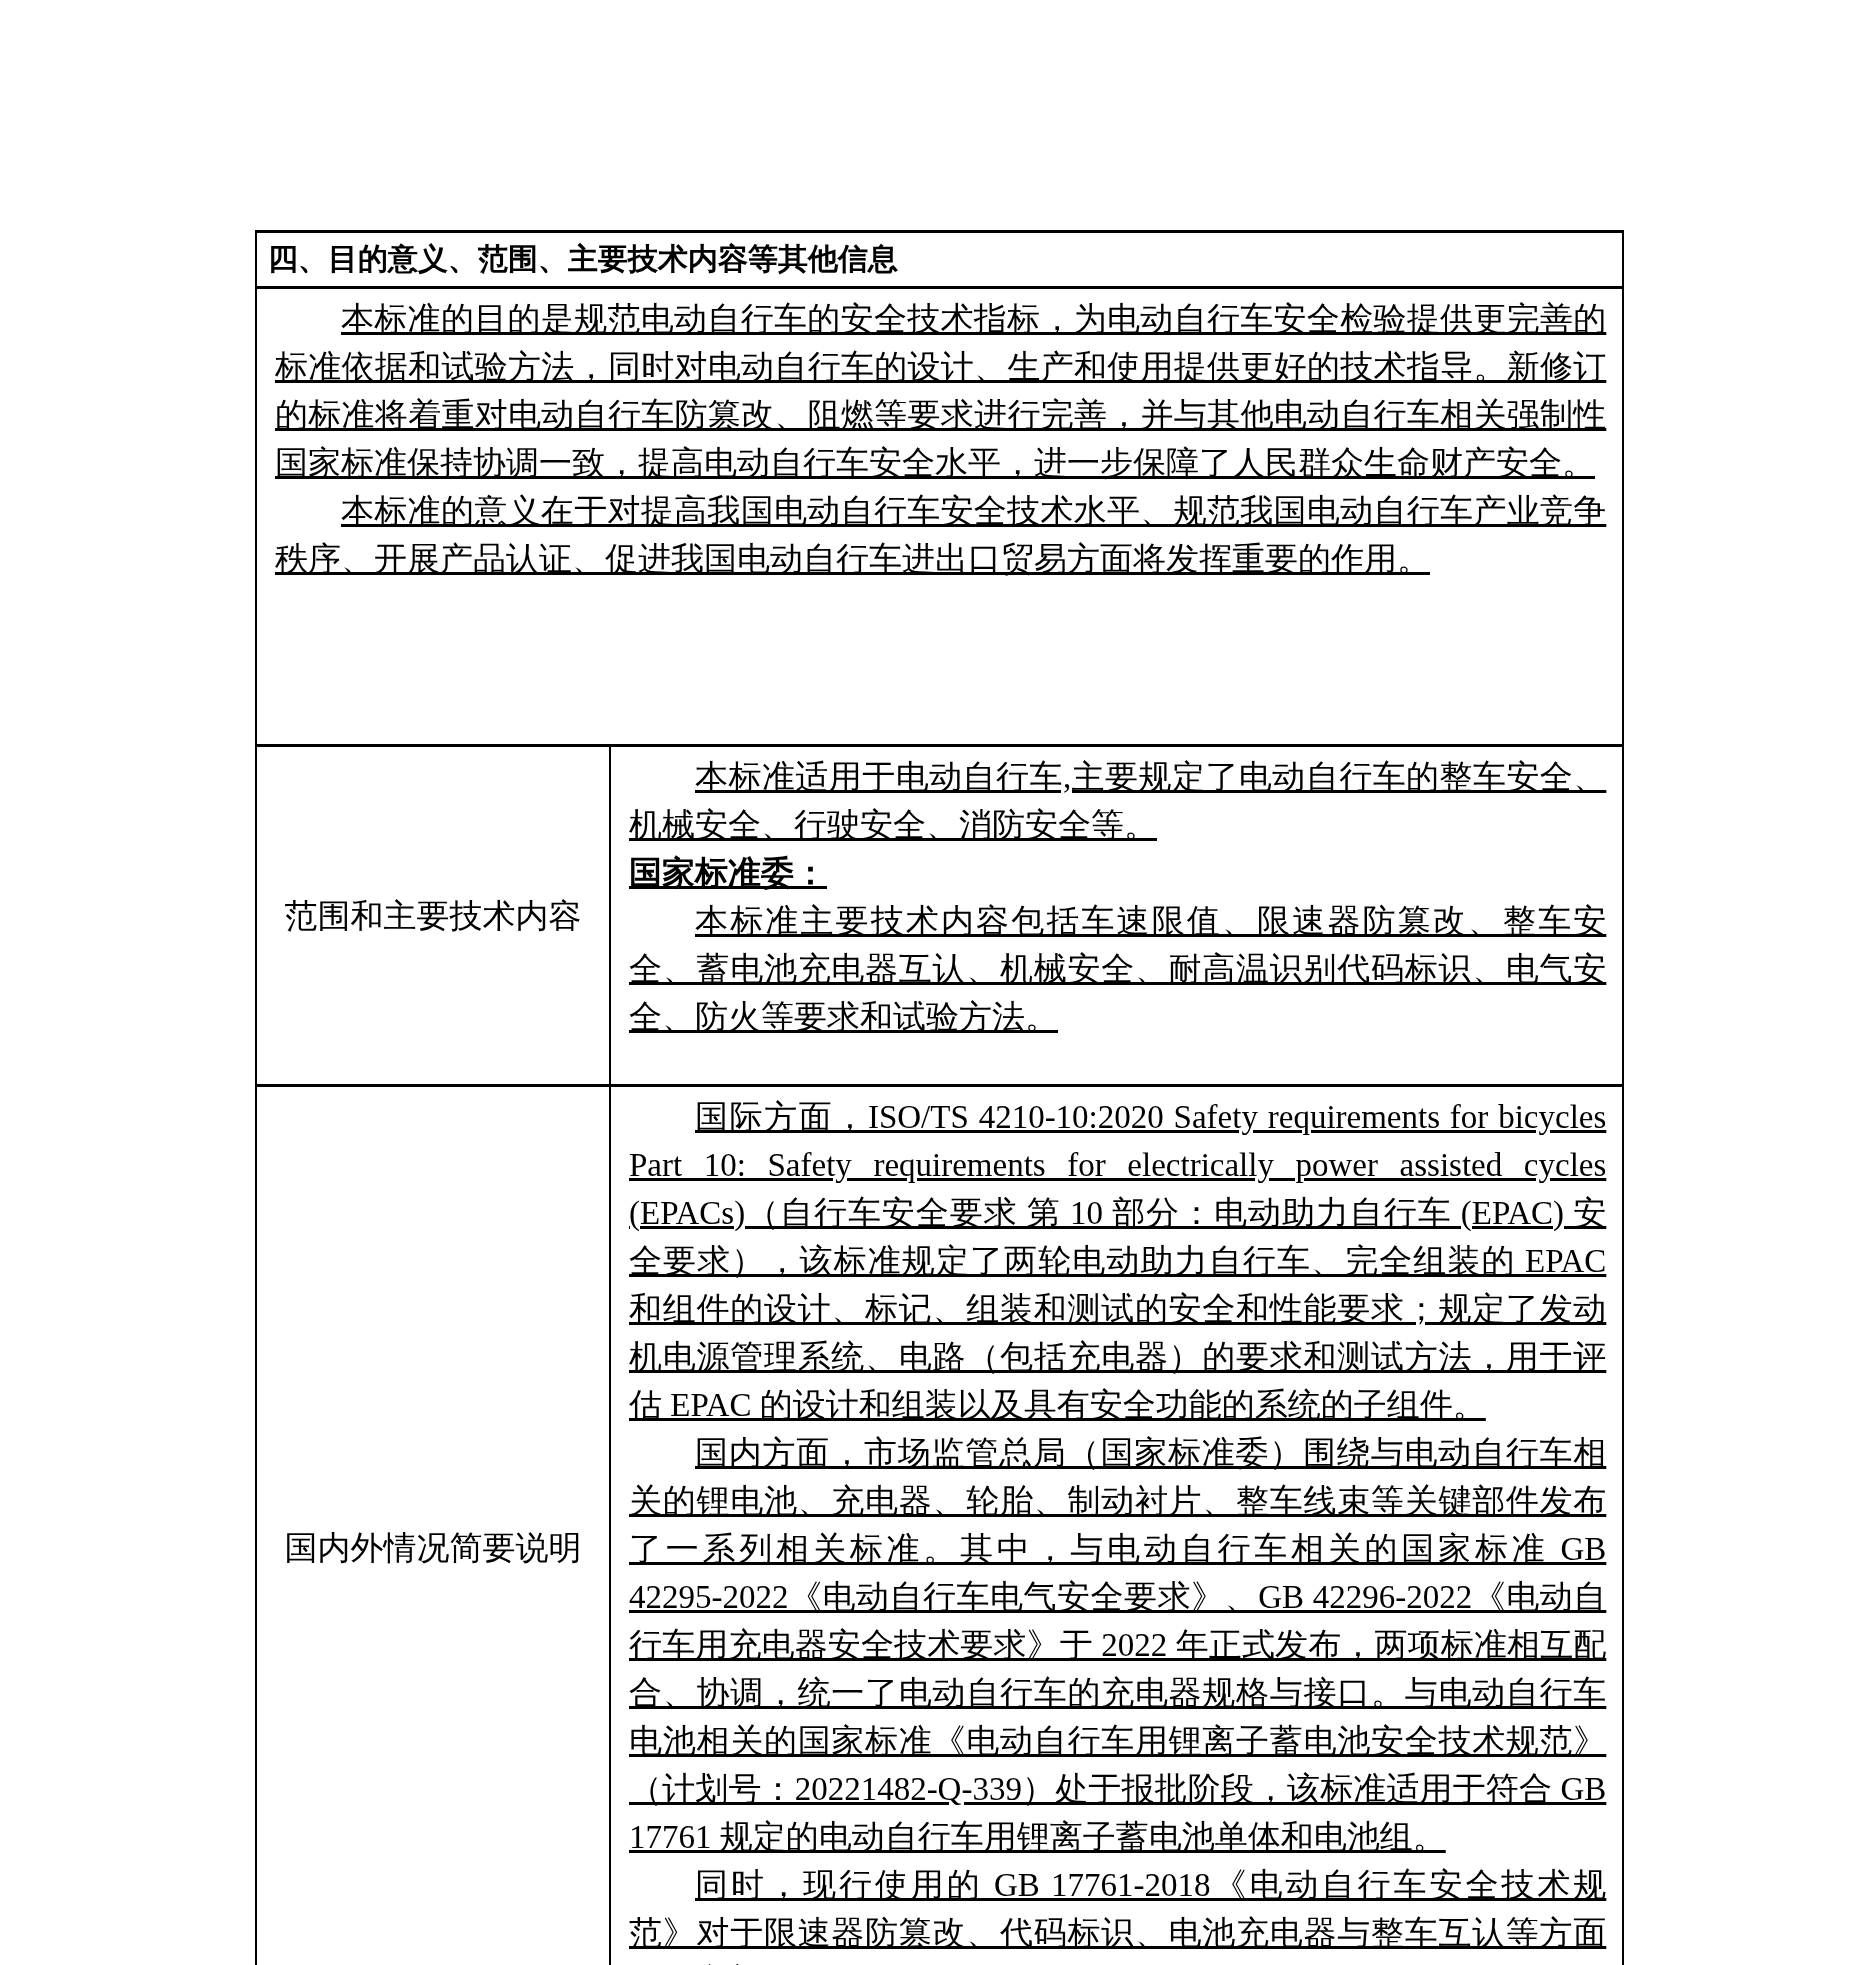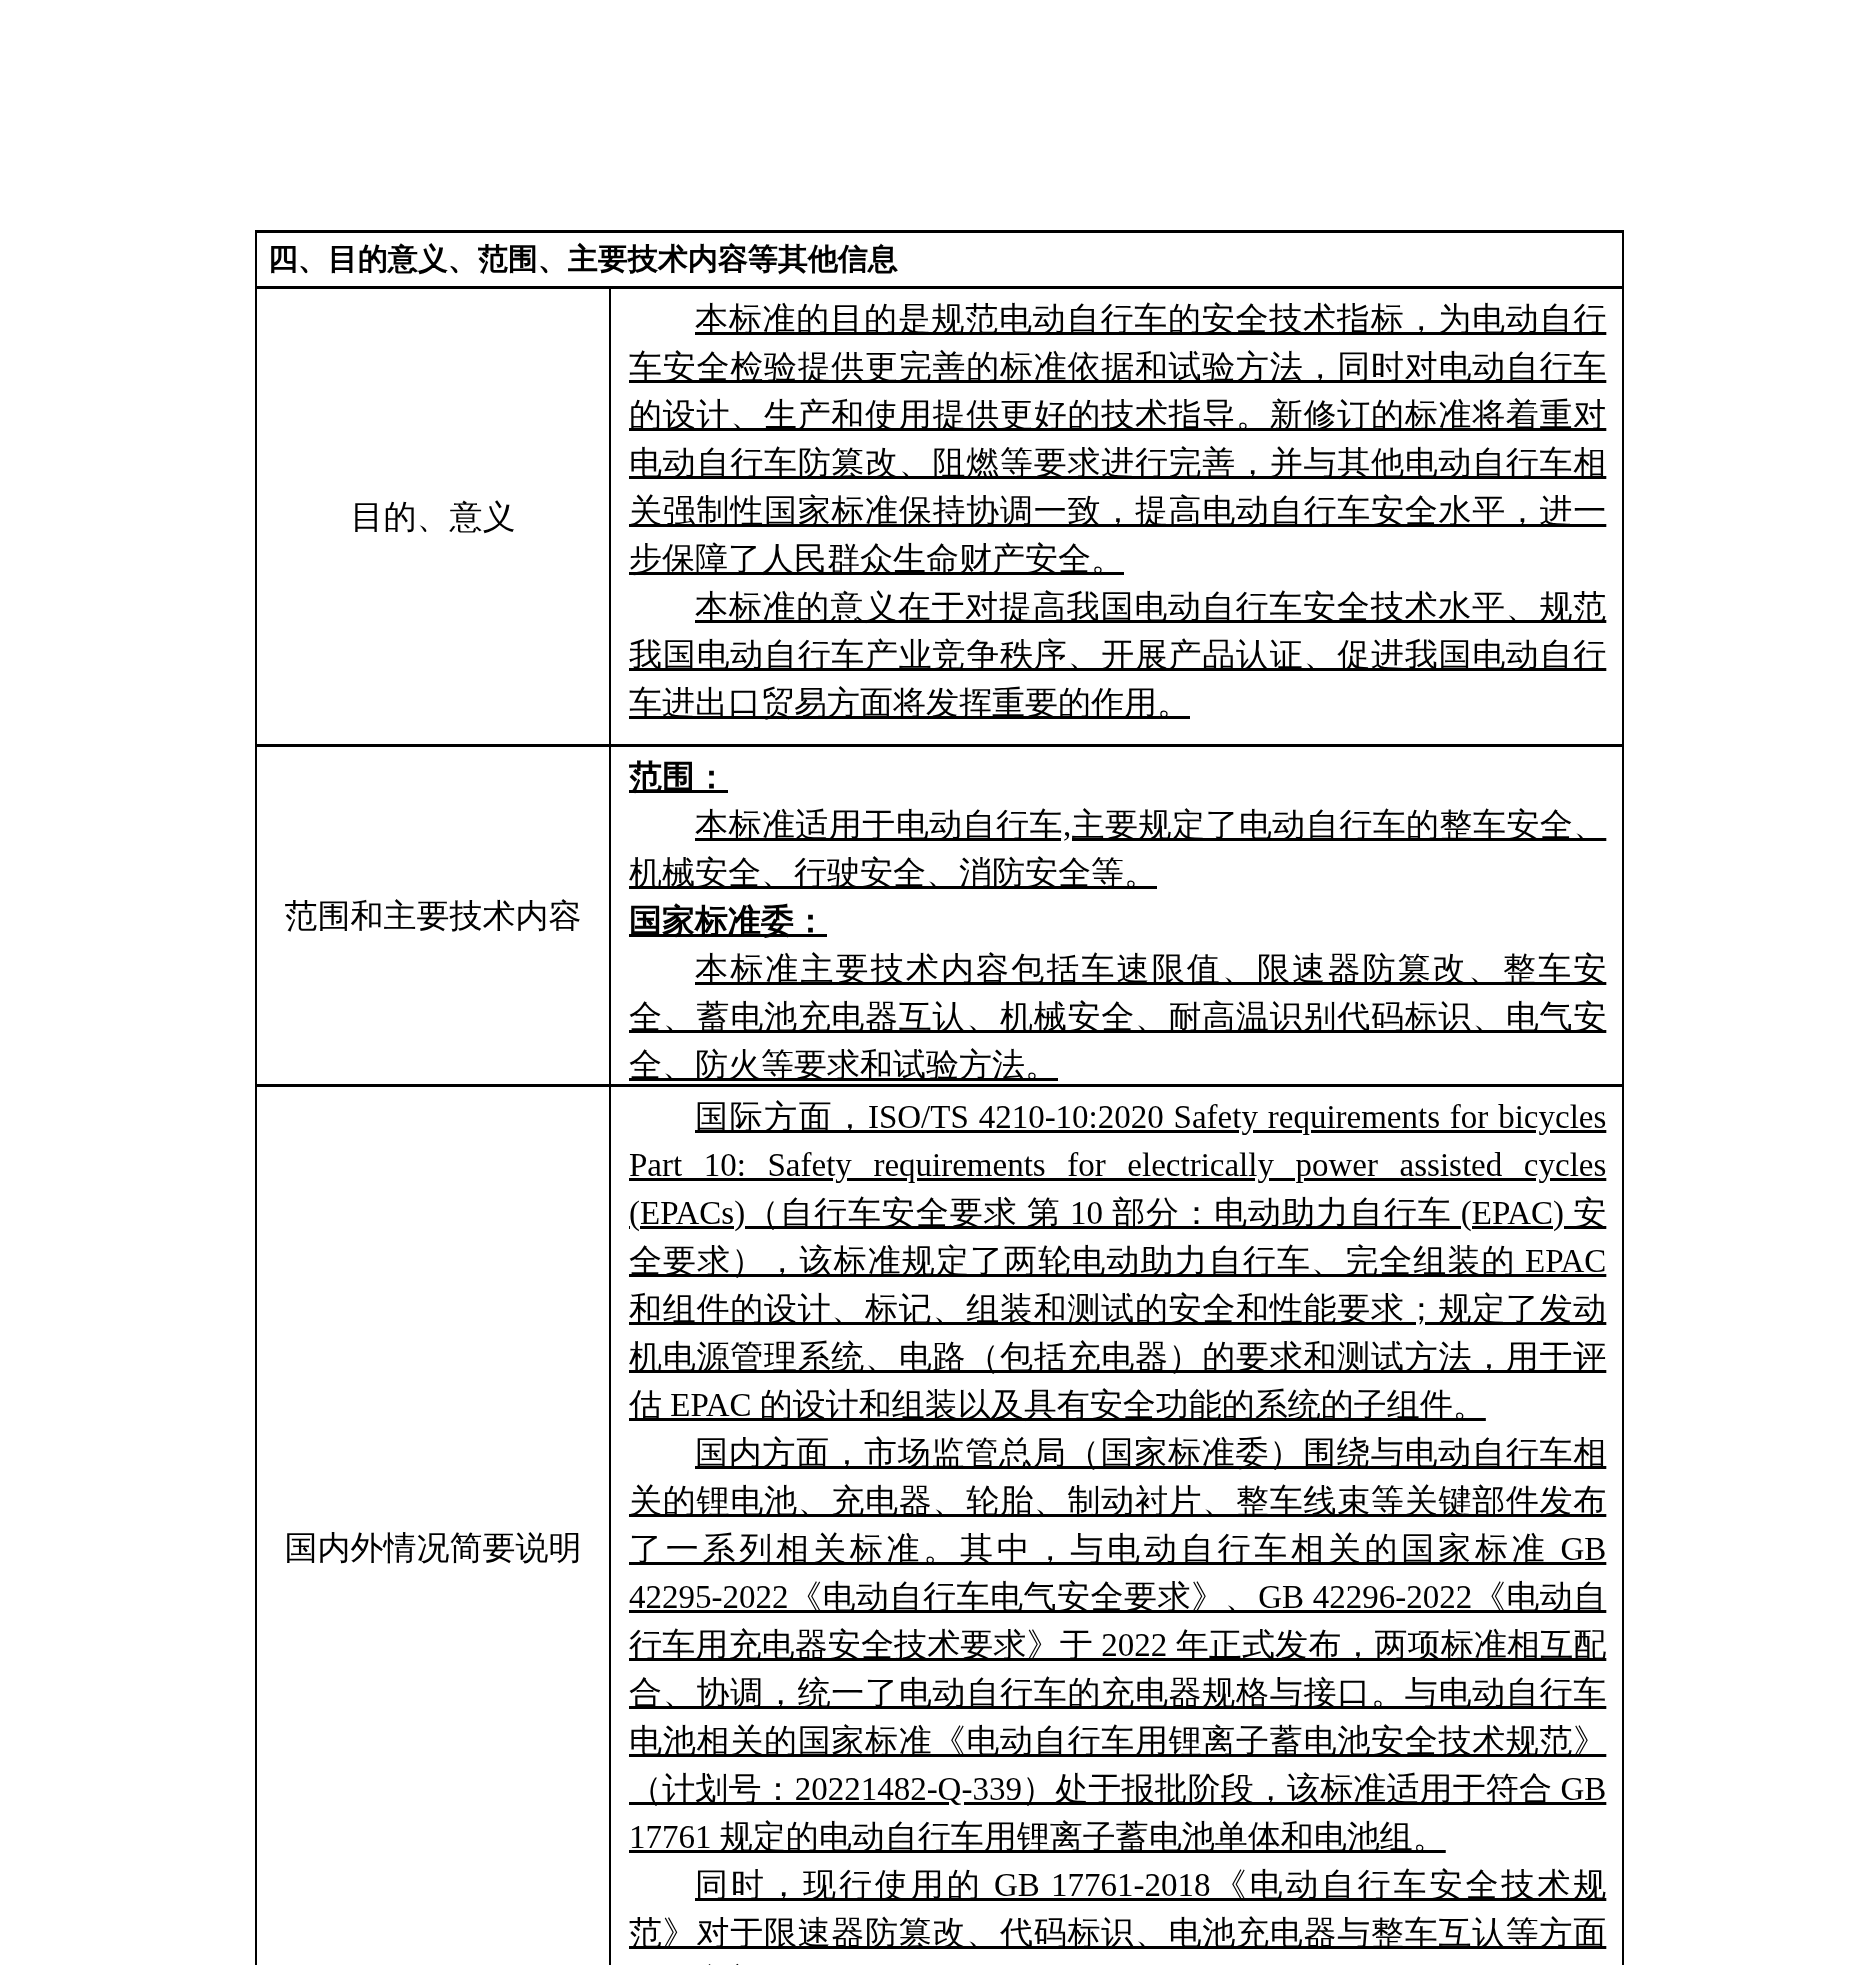--- a/index.html
+++ b/index.html
@@ -49,35 +49,31 @@
 
 <div class="page">
 
   <div class="doc-table">
 
     <div class="row header-row">
       <div class="header-text">四、目的意义、范围、主要技术内容等其他信息</div>
     </div>
 
     <div class="row r-purpose">
-      <div class="cell label-cell">
-        <span>目的、意义</span>
-      </div>
       <div class="cell content-cell">
         <p class="para">本标准的目的是规范电动自行车的安全技术指标，为电动自行车安全检验提供更完善的标准依据和试验方法，同时对电动自行车的设计、生产和使用提供更好的技术指导。新修订的标准将着重对电动自行车防篡改、阻燃等要求进行完善，并与其他电动自行车相关强制性国家标准保持协调一致，提高电动自行车安全水平，进一步保障了人民群众生命财产安全。</p>
         <p class="para">本标准的意义在于对提高我国电动自行车安全技术水平、规范我国电动自行车产业竞争秩序、开展产品认证、促进我国电动自行车进出口贸易方面将发挥重要的作用。</p>
       </div>
     </div>
 
     <div class="row r-scope">
       <div class="cell label-cell">
         <span>范围和主要技术内容</span>
       </div>
       <div class="cell content-cell">
-        <p class="para sec-heading">范围：</p>
         <p class="para">本标准适用于电动自行车,主要规定了电动自行车的整车安全、机械安全、行驶安全、消防安全等。</p>
         <p class="para sec-heading">国家标准委：</p>
         <p class="para">本标准主要技术内容包括车速限值、限速器防篡改、整车安全、蓄电池充电器互认、机械安全、耐高温识别代码标识、电气安全、防火等要求和试验方法。</p>
       </div>
     </div>
 
     <div class="row r-overview">
       <div class="cell label-cell">
         <span>国内外情况简要说明</span>
       </div>

